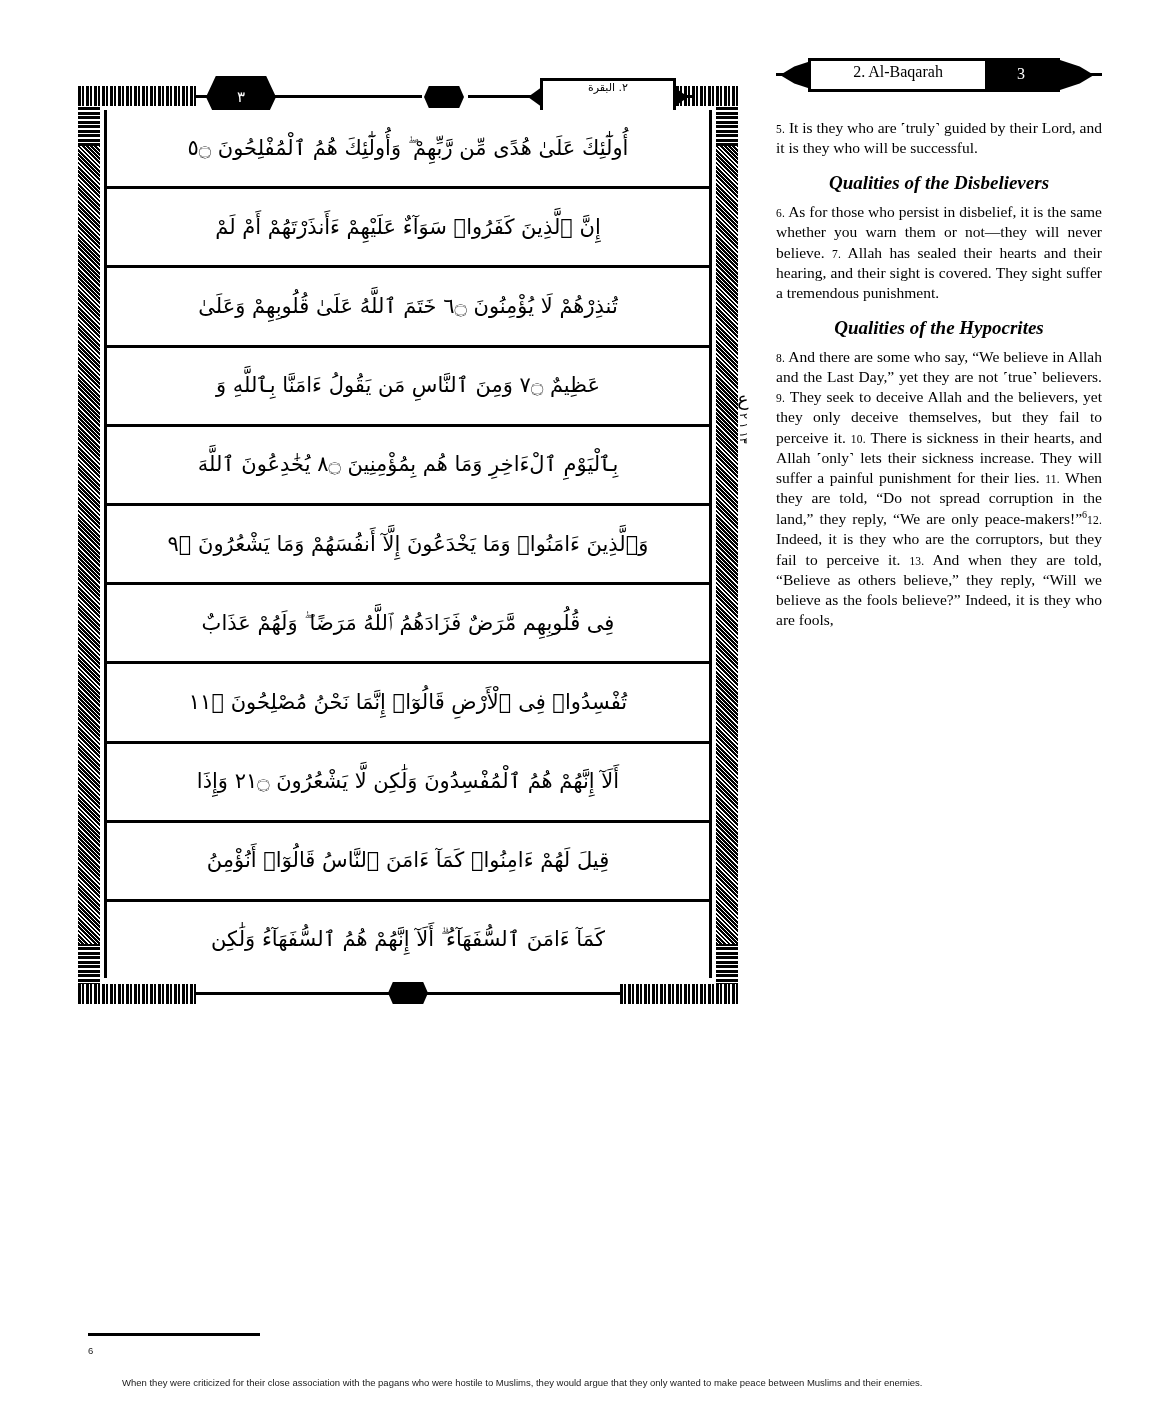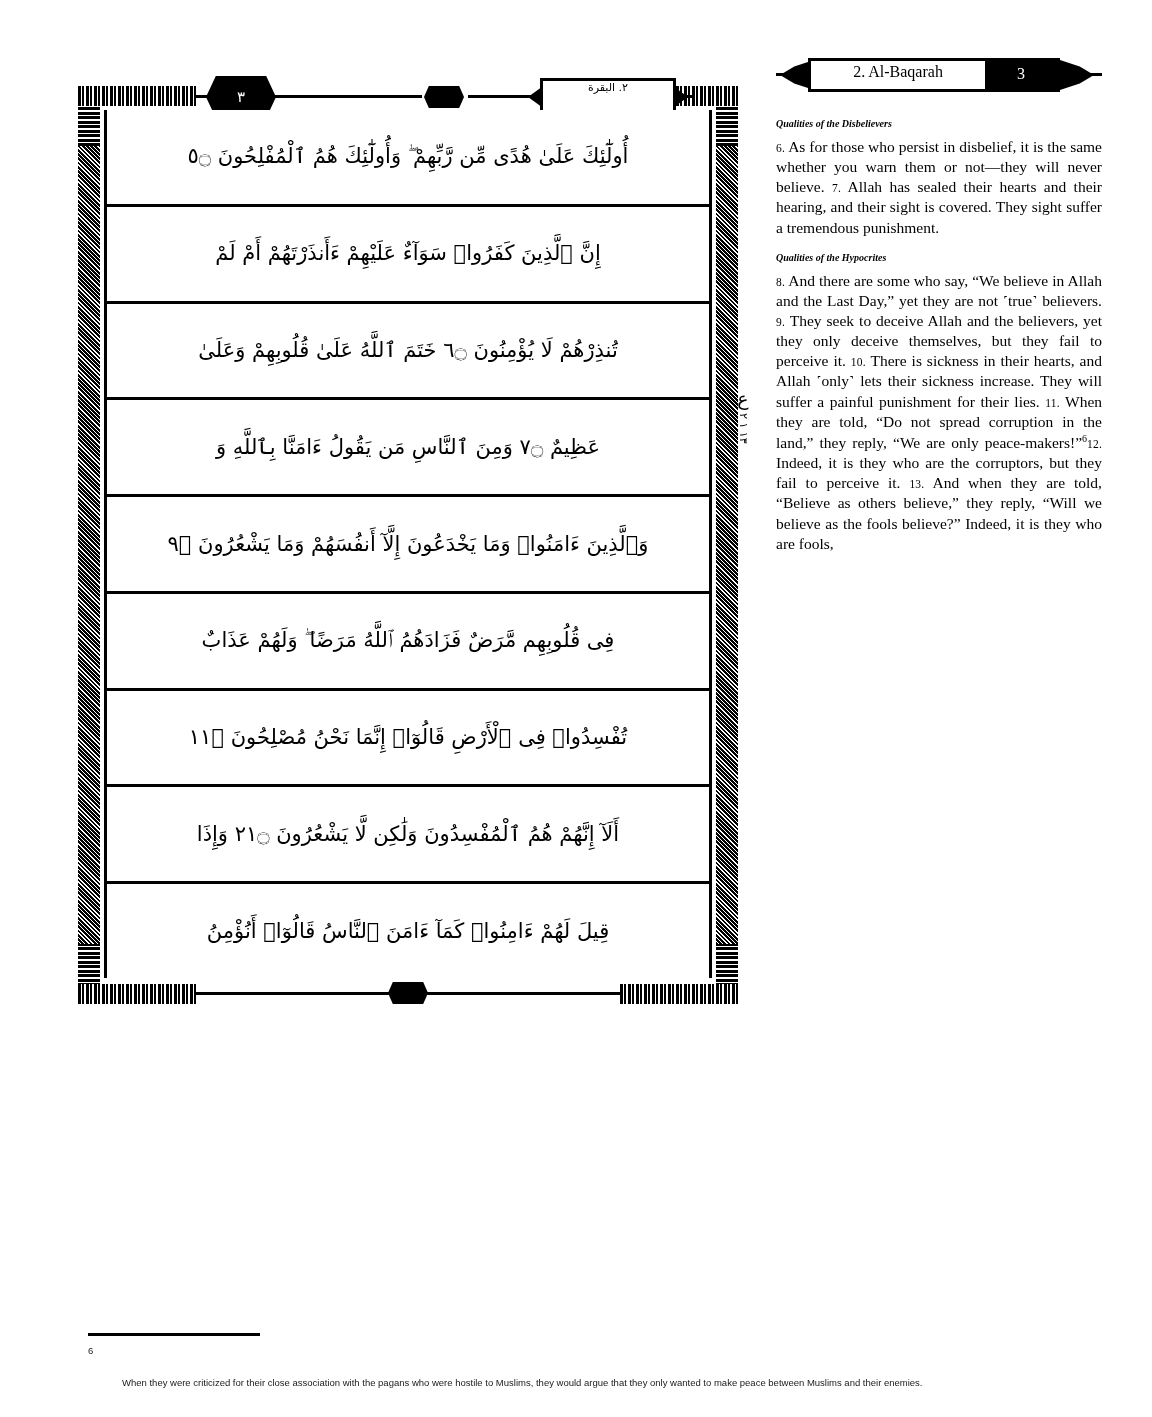--- a/index.html
+++ b/index.html
@@ -289,23 +289,24 @@
   .en-para {
     font-size: 15.5px;
     line-height: 1.30;
     text-align: justify;
     text-justify: inter-word;
     margin: 0 0 12px 0;
     color: #000;
     hyphens: manual;
   }
   .en-heading {
-    font-size: 10px;
+    font-size: 19px;
     font-style: italic;
     font-weight: bold;
+    text-align: center;
     margin: 14px 0 8px 0;
     color: #000;
   }
   .vnum {
     font-size: 11.5px;
     letter-spacing: 0.2px;
   }
   .fnref {
     font-size: 10px;
     vertical-align: super;
@@ -385,33 +386,39 @@
       <div class="ar-line">
           <span class="ar-text">إِنَّ ٱلَّذِينَ كَفَرُوا۟ سَوَآءٌ عَلَيْهِمْ ءَأَنذَرْتَهُمْ أَمْ لَمْ</span>
         </div>
       <div class="ar-line">
           <span class="ar-text">تُنذِرْهُمْ لَا يُؤْمِنُونَ ۝٦ خَتَمَ ٱللَّهُ عَلَىٰ قُلُوبِهِمْ وَعَلَىٰ</span>
         </div>
       <div class="ar-line">
           <span class="ar-text">عَظِيمٌ ۝٧ وَمِنَ ٱلنَّاسِ مَن يَقُولُ ءَامَنَّا بِٱللَّهِ وَ</span>
         </div>
       <div class="ar-line">
+          <span class="ar-text">بِٱلْيَوْمِ ٱلْءَاخِرِ وَمَا هُم بِمُؤْمِنِينَ ۝٨ يُخَٰدِعُونَ ٱللَّهَ</span>
+        </div>
+      <div class="ar-line">
           <span class="ar-text">وَٱلَّذِينَ ءَامَنُوا۟ وَمَا يَخْدَعُونَ إِلَّآ أَنفُسَهُمْ وَمَا يَشْعُرُونَ ۝٩</span>
         </div>
       <div class="ar-line">
           <span class="ar-text">فِى قُلُوبِهِم مَّرَضٌ فَزَادَهُمُ ٱللَّهُ مَرَضًا ۖ وَلَهُمْ عَذَابٌ</span>
         </div>
       <div class="ar-line">
           <span class="ar-text">تُفْسِدُوا۟ فِى ٱلْأَرْضِ قَالُوٓا۟ إِنَّمَا نَحْنُ مُصْلِحُونَ ۝١١</span>
         </div>
       <div class="ar-line">
           <span class="ar-text">أَلَآ إِنَّهُمْ هُمُ ٱلْمُفْسِدُونَ وَلَٰكِن لَّا يَشْعُرُونَ ۝١٢ وَإِذَا</span>
         </div>
       <div class="ar-line">
           <span class="ar-text">قِيلَ لَهُمْ ءَامِنُوا۟ كَمَآ ءَامَنَ ٱلنَّاسُ قَالُوٓا۟ أَنُؤْمِنُ</span>
+        </div>
+      <div class="ar-line">
+          <span class="ar-text">كَمَآ ءَامَنَ ٱلسُّفَهَآءُ ۗ أَلَآ إِنَّهُمْ هُمُ ٱلسُّفَهَآءُ وَلَٰكِن</span>
         </div>
     </div>
 
     <div id="ar-bottom-rule"></div>
     <div class="mini-hex-bot"></div>
   </div>
 
   <div id="ruku-marker">
     <span class="ruku-ain">ع</span>
     <span class="ruku-nums">١٣
@@ -425,20 +432,21 @@
       <div class="en-hdr-tick en-hdr-tick-l"></div>
       <div class="en-hdr-orn en-hdr-orn-l"></div>
       <div id="en-header-bar">
         <div id="en-header-title">2. Al-Baqarah</div>
         <div id="en-header-page">3</div>
       </div>
       <div class="en-hdr-orn en-hdr-orn-r"></div>
       <div class="en-hdr-tick en-hdr-tick-r"></div>
     </div>
 
+    <p class="en-para"><span class="vnum">5.</span><span> It is they who are ˹truly˺ guided by their Lord, and it is they who will be successful.</span></p>
 
     <div class="en-heading">Qualities of the Disbelievers</div>
 
     <p class="en-para"><span class="vnum">6.</span><span> As for those who persist in disbelief, it is the same whether you warn them or not—they will never believe. </span><span class="vnum">7.</span><span> Allah has sealed their hearts and their hearing, and their sight is covered. They sight suffer a tremendous punishment.</span></p>
 
     <div class="en-heading">Qualities of the Hypocrites</div>
 
     <p class="en-para"><span class="vnum">8.</span><span> And there are some who say, “We believe in Allah and the Last Day,” yet they are not ˹true˺ believers. </span><span class="vnum">9.</span><span> They seek to deceive Allah and the believers, yet they only deceive themselves, but they fail to perceive it. </span><span class="vnum">10.</span><span> There is sickness in their hearts, and Allah ˹only˺ lets their sickness increase. They will suffer a painful punishment for their lies. </span><span class="vnum">11.</span><span> When they are told, “Do not spread corruption in the land,” they reply, “We are only peace-makers!”</span><sup class="fnref">6</sup><span class="vnum">12.</span><span> Indeed, it is they who are the corruptors, but they fail to perceive it. </span><span class="vnum">13.</span><span> And when they are told, “Believe as others believe,” they reply, “Will we believe as the fools believe?” Indeed, it is they who are fools,</span></p>
   </div>
 

